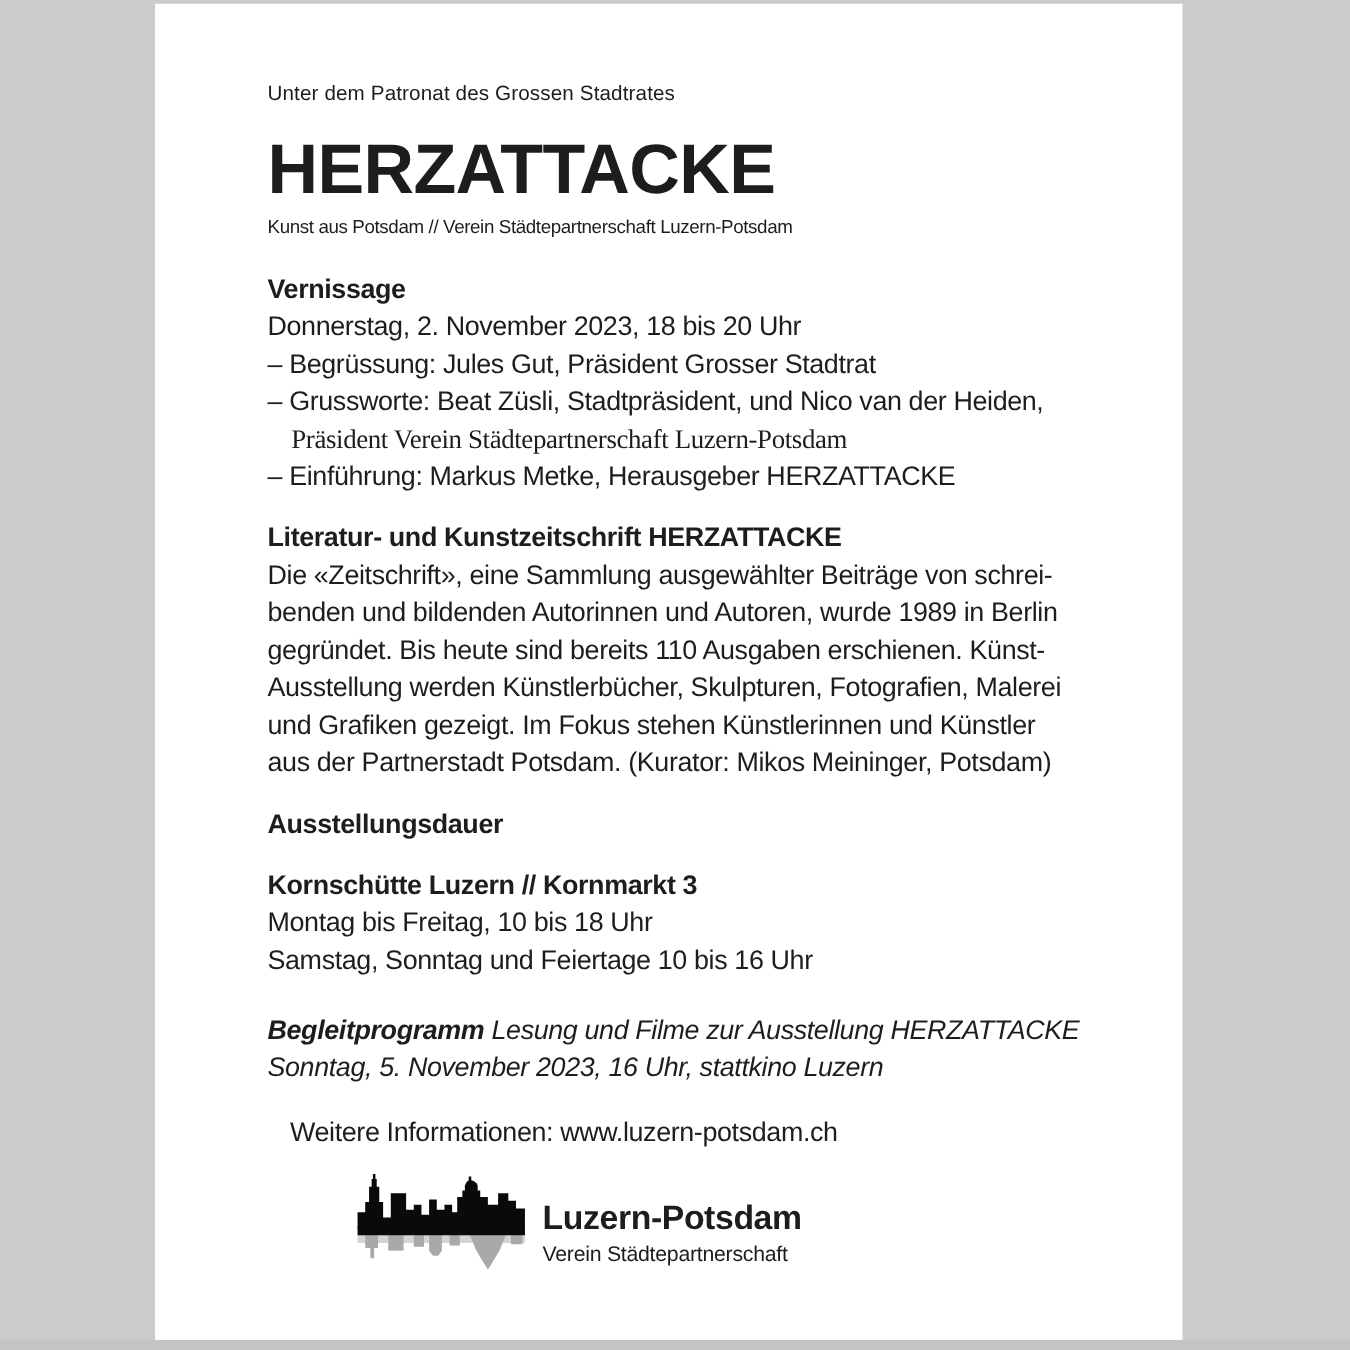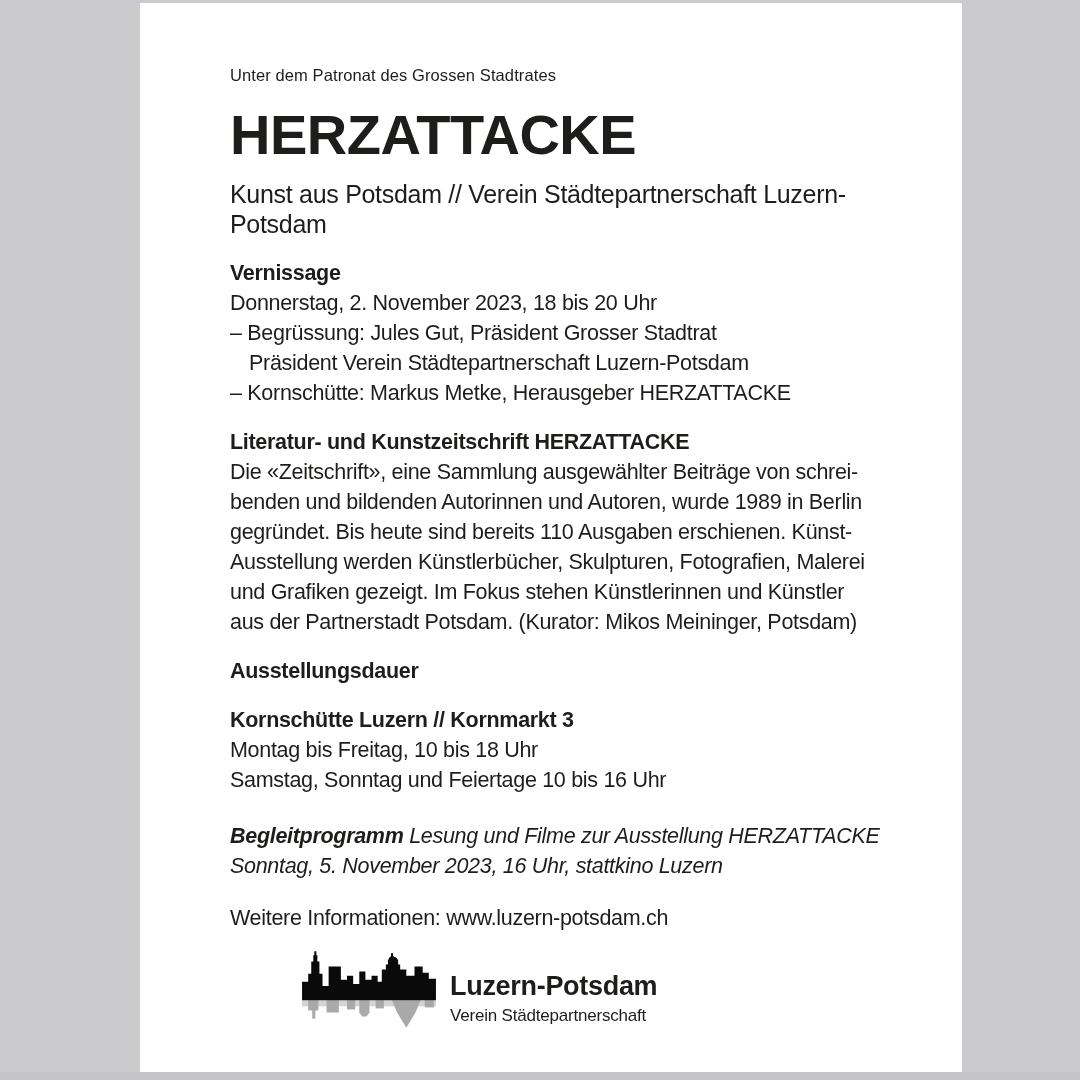--- a/index.html
+++ b/index.html
@@ -10,21 +10,21 @@
     width: 1080px;
     height: 1080px;
     position: relative;
     background: #cbcbcd;
     font-family: "Liberation Sans", sans-serif;
     color: #1d1d1b;
     overflow: hidden;
   }
   .page {
     position: absolute;
-    left: 140px;
+    left: 124px;
     top: 3px;
     width: 822px;
     height: 1069px;
     background: #ffffff;
     box-sizing: border-box;
     padding: 62px 56px 0 90px;
   }
   .bottom-strip {
     position: absolute;
     left: 0;
@@ -39,35 +39,35 @@
     letter-spacing: 0.1px;
   }
   .title {
     margin: 26px 0 0 0;
     font-size: 56px;
     line-height: 48px;
     font-weight: 700;
     letter-spacing: -0.5px;
   }
   .subtitle {
-    margin-top: 20px;
-    font-size: 25px;
+    margin-top: 8px;
+    font-size: 15px;
     line-height: 30px;
     letter-spacing: -0.3px;
   }
   .line {
     font-size: 21.5px;
     line-height: 30px;
     letter-spacing: -0.3px;
   }
   .bold { font-weight: 700; }
   .section { margin-top: 19px; }
   .section-lg { margin-top: 26px; font-style: italic; }
-  .section-md { margin-top: 22px; }
-  .indent { padding-left: 19px; }
+  .section-md { margin-top: 22px; margin-left: 18px; }
+  .indent { padding-left: 19px; font-family: Liberation Serif, serif; }
   .footer {
     margin-top: 16px;
     display: flex;
     align-items: flex-start;
   }
   .korn-logo {
     font-size: 47px;
     line-height: 74px;
     white-space: nowrap;
   }
@@ -113,22 +113,23 @@
   <div class="patronage">Unter dem Patronat des Grossen Stadtrates</div>
 
   <h1 class="title">HERZATTACKE</h1>
 
   <div class="subtitle">Kunst aus Potsdam // Verein Städtepartnerschaft Luzern-Potsdam</div>
 
   <div class="section">
     <div class="line bold">Vernissage</div>
     <div class="line">Donnerstag, 2. November 2023, 18 bis 20 Uhr</div>
     <div class="line">– Begrüssung: Jules Gut, Präsident Grosser Stadtrat</div>
+    <div class="line">– Grussworte: Beat Züsli, Stadtpräsident, und Nico van der Heiden,</div>
     <div class="line indent">Präsident Verein Städtepartnerschaft Luzern-Potsdam</div>
-    <div class="line">– Kornschütte: Markus Metke, Herausgeber HERZATTACKE</div>
+    <div class="line">– Einführung: Markus Metke, Herausgeber HERZATTACKE</div>
   </div>
 
   <div class="section">
     <div class="line bold">Literatur- und Kunstzeitschrift HERZATTACKE</div>
     <div class="line">Die «Zeitschrift», eine Sammlung ausgewählter Beiträge von schrei-</div>
     <div class="line">benden und bildenden Autorinnen und Autoren, wurde 1989 in Berlin</div>
     <div class="line">gegründet. Bis heute sind bereits 110 Ausgaben erschienen. Künst-</div>
     <div class="line">Ausstellung werden Künstlerbücher, Skulpturen, Fotografien, Malerei</div>
     <div class="line">und Grafiken gezeigt. Im Fokus stehen Künstlerinnen und Künstler</div>
     <div class="line">aus der Partnerstadt Potsdam. (Kurator: Mikos Meininger, Potsdam)</div>

